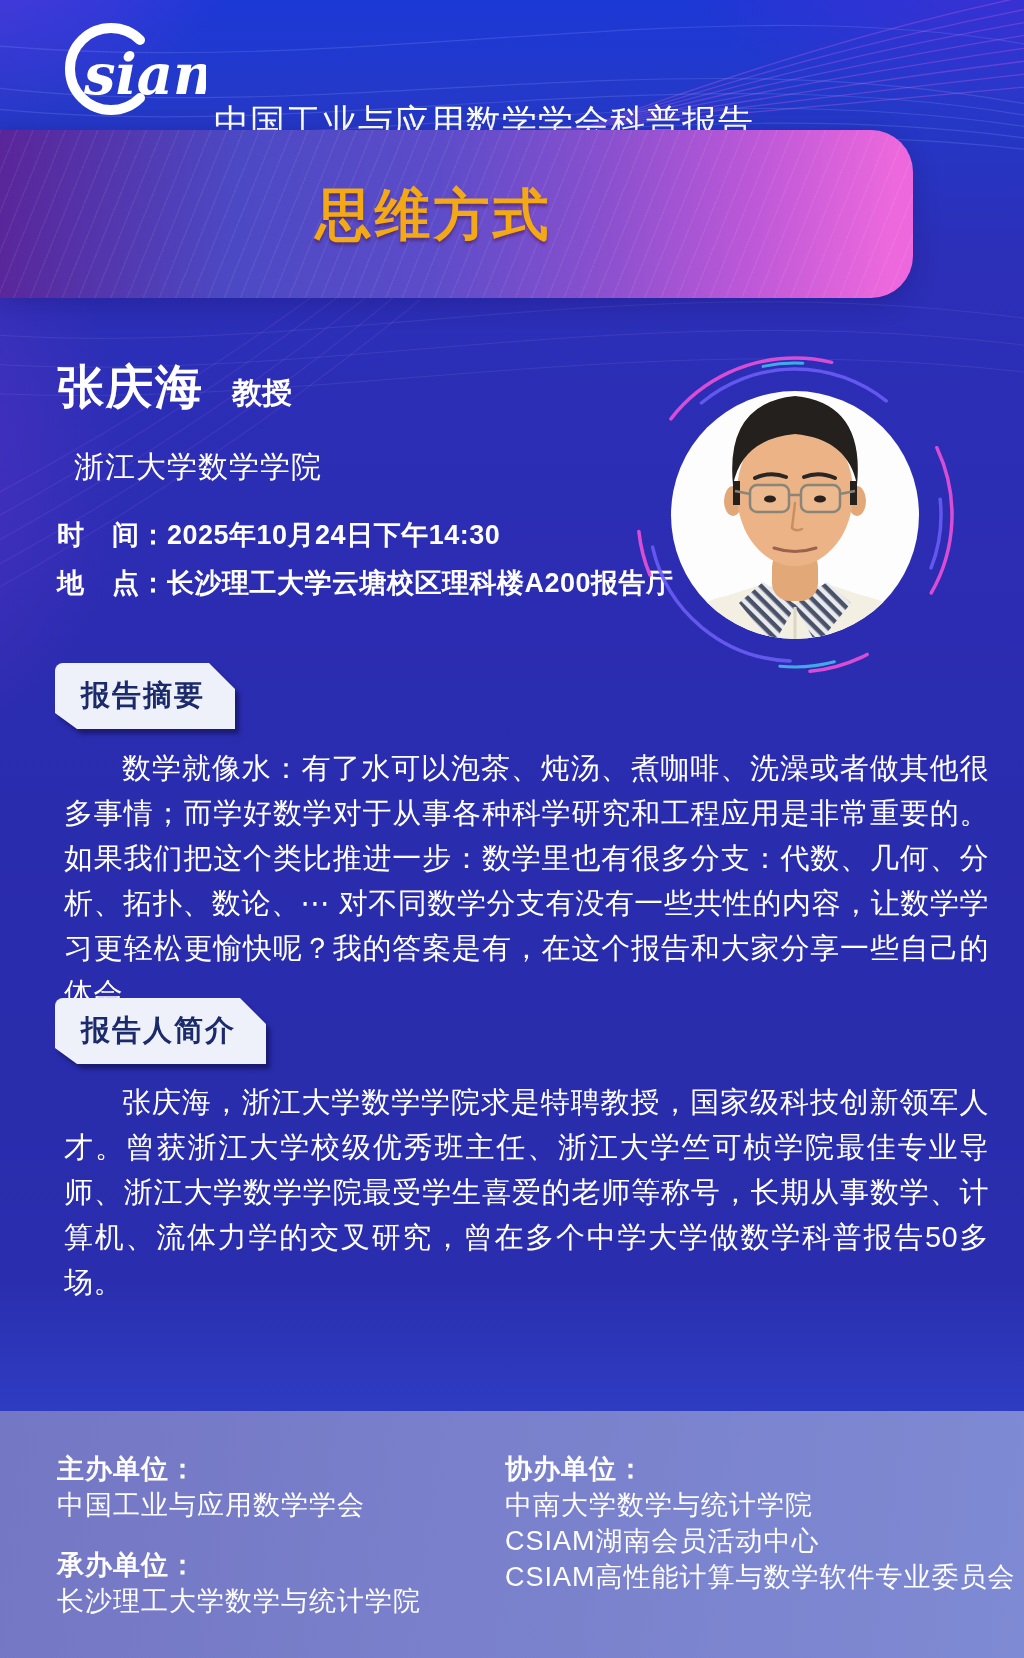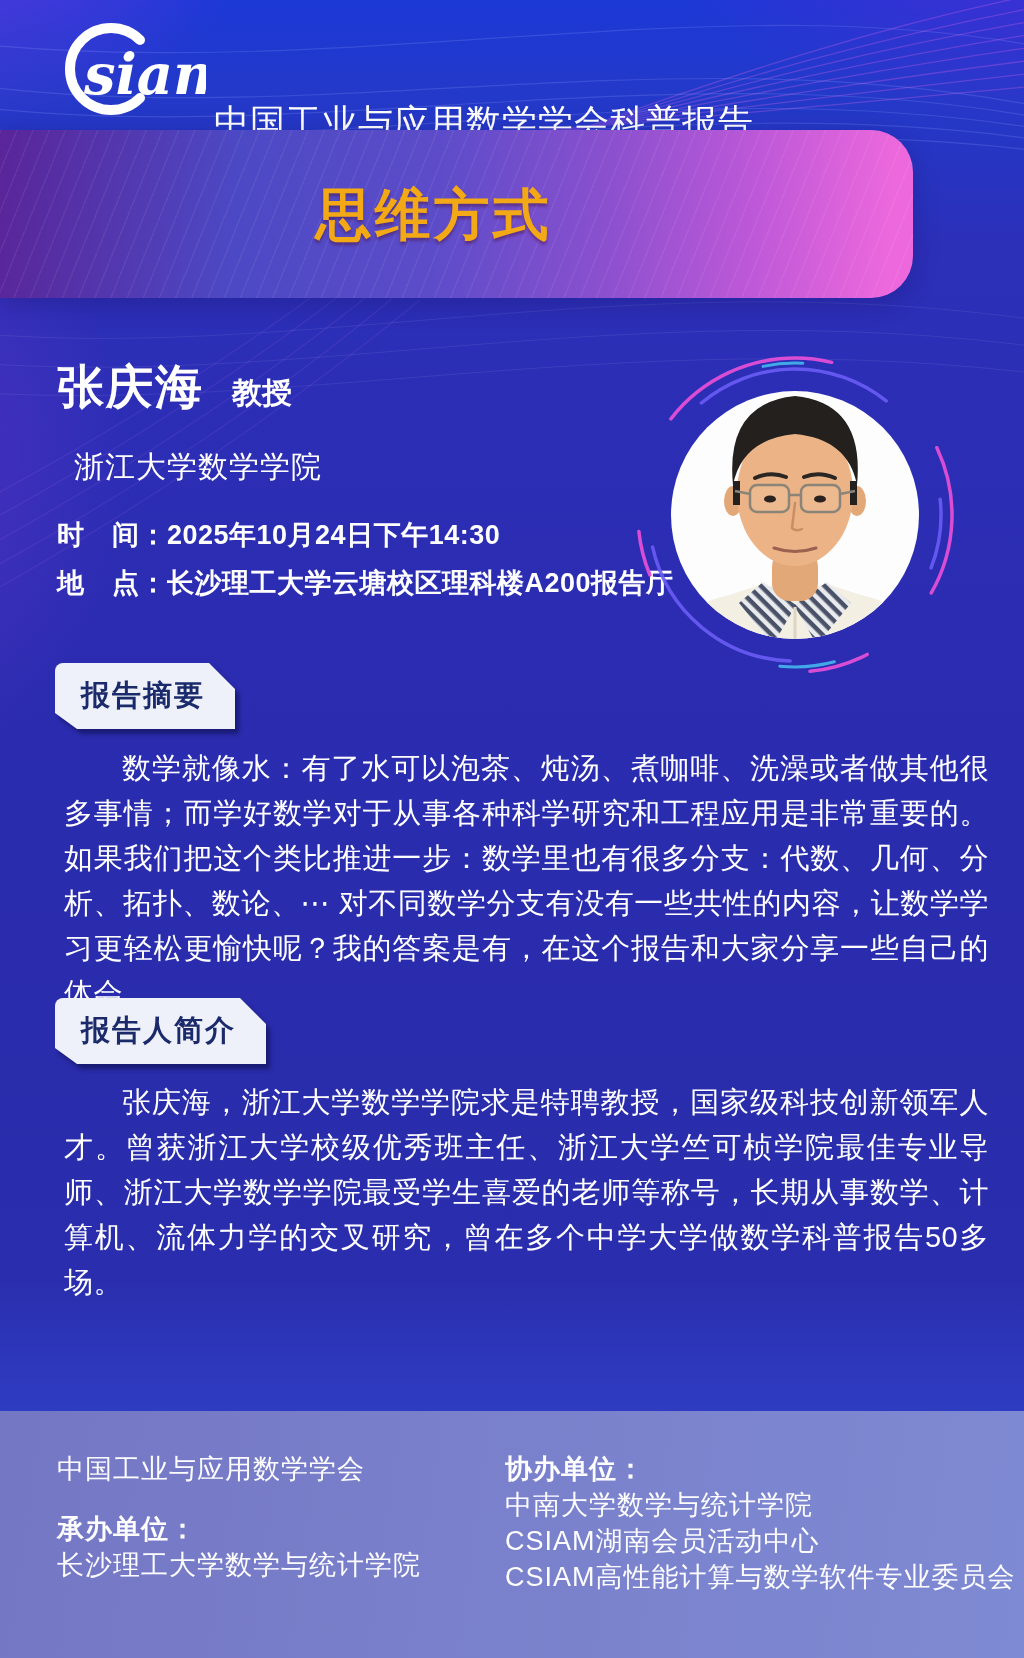--- a/index.html
+++ b/index.html
@@ -186,20 +186,21 @@
   </div>
   <p class="body-text abstract">数学就像水：有了水可以泡茶、炖汤、煮咖啡、洗澡或者做其他很多事情；而学好数学对于从事各种科学研究和工程应用是非常重要的。如果我们把这个类比推进一步：数学里也有很多分支：代数、几何、分析、拓扑、数论、⋯ 对不同数学分支有没有一些共性的内容，让数学学习更轻松更愉快呢？我的答案是有，在这个报告和大家分享一些自己的体会。</p>
 
   <div class="badge bio">
     <div class="badge-inner">报告人简介</div>
   </div>
   <p class="body-text bio">张庆海，浙江大学数学学院求是特聘教授，国家级科技创新领军人才。曾获浙江大学校级优秀班主任、浙江大学竺可桢学院最佳专业导师、浙江大学数学学院最受学生喜爱的老师等称号，长期从事数学、计算机、流体力学的交叉研究，曾在多个中学大学做数学科普报告50多场。</p>
 
   <div class="footer">
     <div class="fcol left">
+      <div class="flabel">主办单位：</div>
       <div class="fline">中国工业与应用数学学会</div>
       <div class="fgap"></div>
       <div class="flabel">承办单位：</div>
       <div class="fline">长沙理工大学数学与统计学院</div>
     </div>
     <div class="fcol right">
       <div class="flabel">协办单位：</div>
       <div class="fline">中南大学数学与统计学院</div>
       <div class="fline">CSIAM湖南会员活动中心</div>
       <div class="fline">CSIAM高性能计算与数学软件专业委员会</div>

